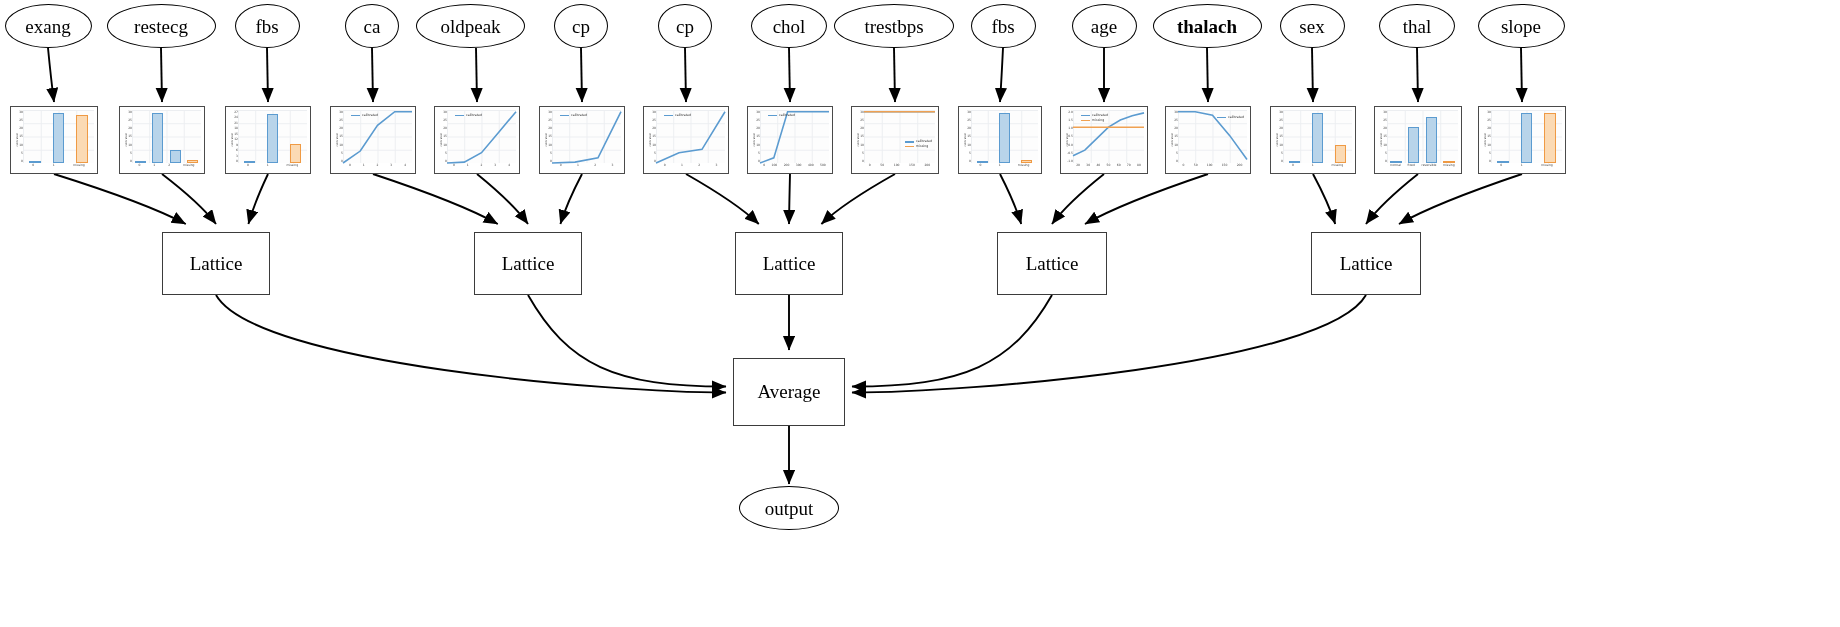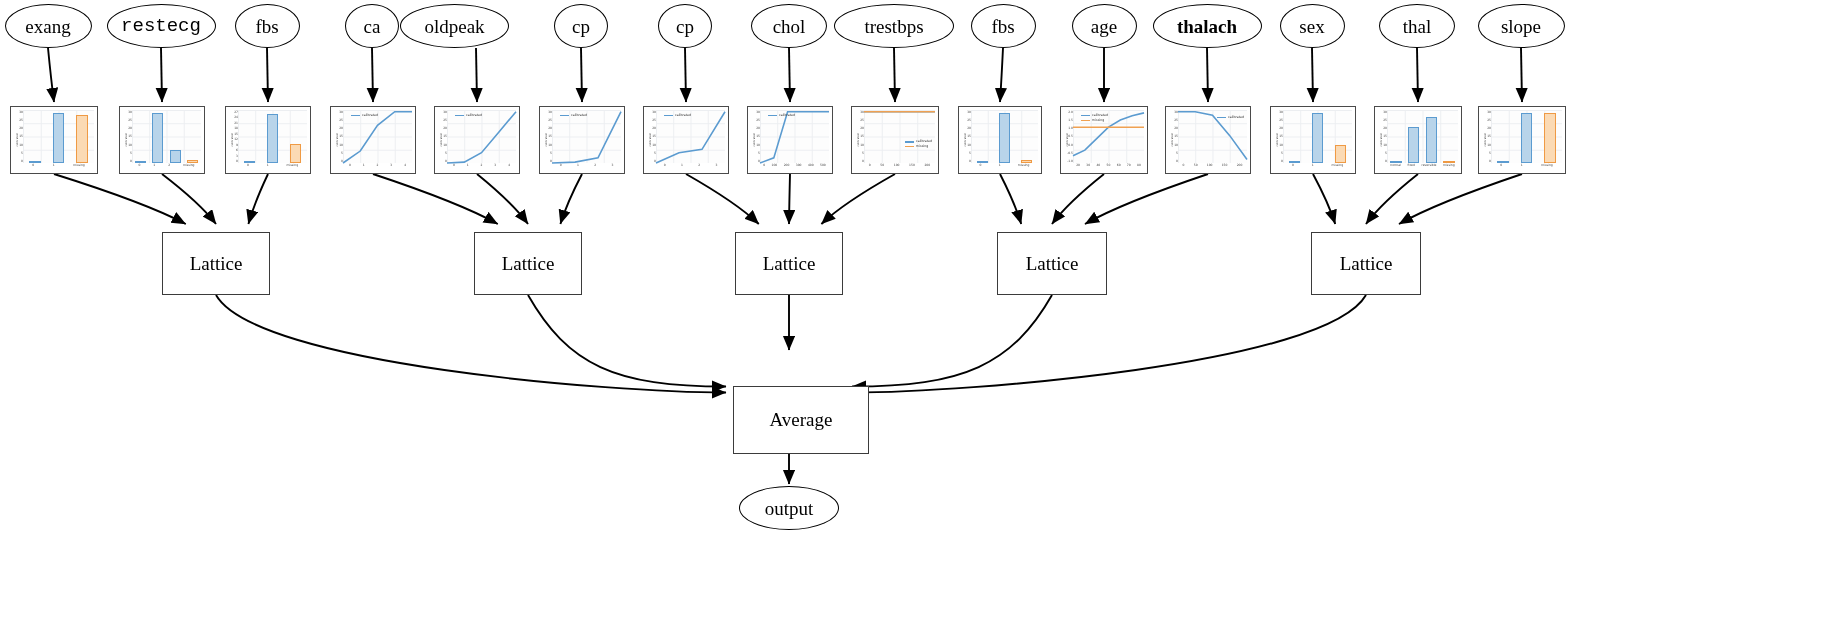--- a/index.html
+++ b/index.html
@@ -130,21 +130,21 @@
             <div>1</div>
             <div>missing</div>
           </div>
           <div class="bars">
             <div class="bar blue" style="height: 1.2%;"></div>
             <div class="bar blue" style="height: 93.75%;"></div>
             <div class="bar orange" style="height: 90.625%;"></div>
           </div>
         </div>
       </div>
-      <div class="node ellipse" style="left: 106.5px; top: 4px; width: 109px; height: 44px; font-family: Liberation Mono, monospace;">
+      <div class="node ellipse" style="left: 106.5px; top: 4px; width: 109px; height: 44px;">
         <span>restecg</span>
       </div>
       <div class="node plot" style="left: 119px; top: 106px; width: 86px; height: 68px; position: absolute;">
         <div class="plot-inner">
           <div class="axes"></div>
           <div class="ylab">calibrated</div>
           <div class="yticks">
             <div>30</div>
             <div>25</div>
             <div>20</div>
@@ -225,21 +225,21 @@
             <polyline points="0.00,100.00 25.00,77.42 50.00,29.03 75.00,3.23 100.00,3.23" fill="none" stroke="#5b9bd0" stroke-width="1.6" vector-effect="non-scaling-stroke"></polyline>
           </svg>
           <div class="legend tl">
             <div class="row">
               <span class="swatch blue"></span>
               <span>calibrated</span>
             </div>
           </div>
         </div>
       </div>
-      <div class="node ellipse" style="left: 400px; top: 4px; width: 109px; height: 44px; text-align: center;">
+      <div class="node ellipse" style="left: 416px; top: 4px; width: 109px; height: 44px; text-align: center;">
         <span>oldpeak</span>
       </div>
       <div class="node plot" style="left: 434px; top: 106px; width: 86px; height: 68px; position: absolute;">
         <div class="plot-inner">
           <div class="axes"></div>
           <div class="ylab">calibrated</div>
           <div class="yticks">
             <div>30</div>
             <div>25</div>
             <div>20</div>
@@ -603,20 +603,20 @@
       </div>
       <div class="node rect" style="left: 735px; top: 232px; width: 108px; height: 63px;">
         <span>Lattice</span>
       </div>
       <div class="node rect" style="left: 997px; top: 232px; width: 110px; height: 63px;">
         <span>Lattice</span>
       </div>
       <div class="node rect" style="left: 1311px; top: 232px; width: 110px; height: 63px;">
         <span>Lattice</span>
       </div>
-      <div class="node rect" style="left: 733px; top: 358px; width: 136px; height: 68px; margin-top: 28px;">
+      <div class="node rect" style="left: 733px; top: 358px; width: 112px; height: 68px;">
         <span>Average</span>
       </div>
       <div class="node ellipse" style="left: 739px; top: 486px; width: 100px; height: 44px; text-align: center;">
         <span>output</span>
       </div>
     </div>
 </div>
 
 </body></html>

